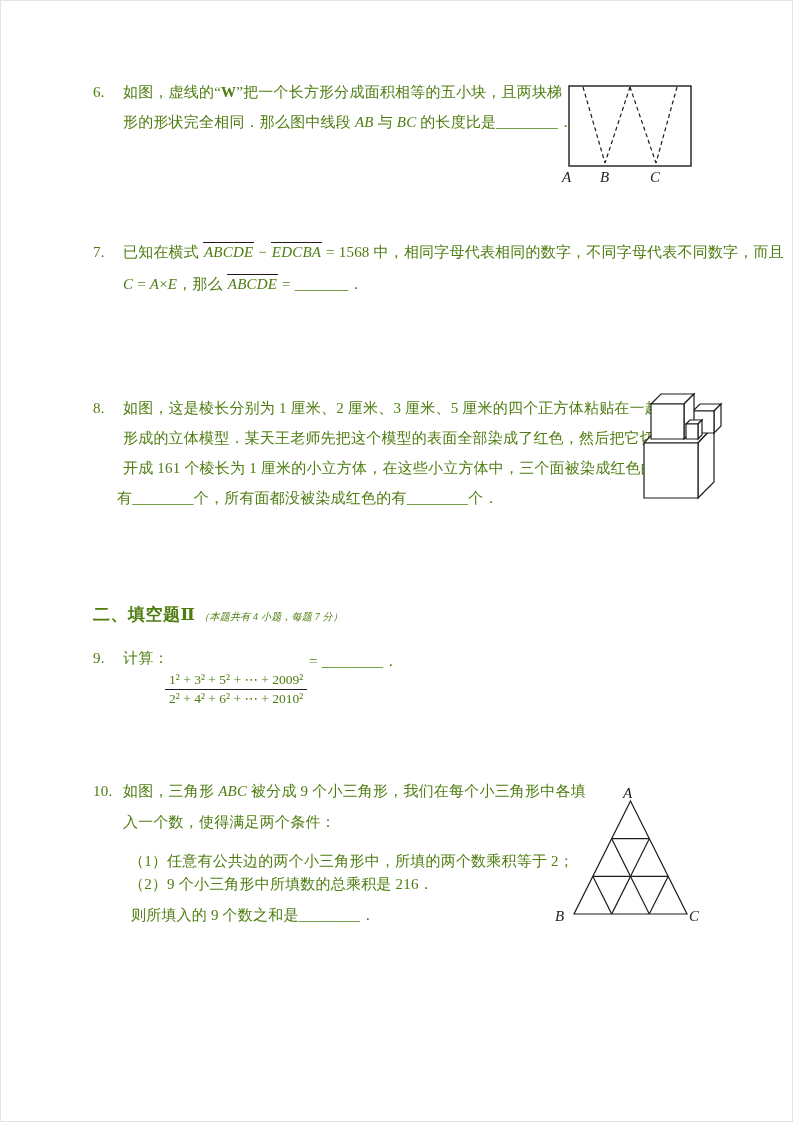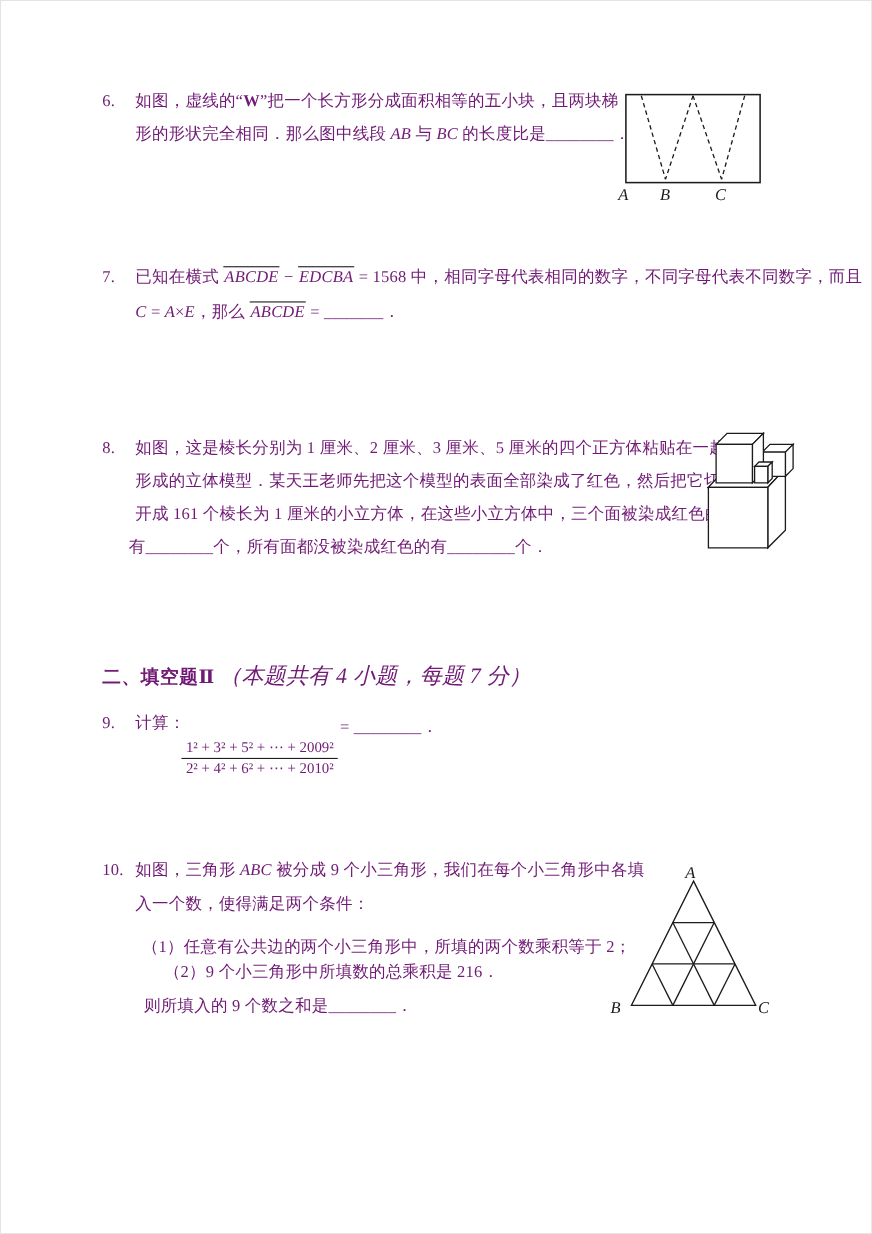--- a/index.html
+++ b/index.html
@@ -2,36 +2,36 @@
 <html><head>
 <meta charset="utf-8">
 <style>
   html,body { margin:0; padding:0; background:#ffffff; }
   .page {
     position:relative;
     width:791px; height:1120px;
     border:1px solid #e4e4e4;
     background:#ffffff;
     font-family:"Liberation Serif","DejaVu Serif",serif;
-    color:#701a75;
+    color:#4d7c0f;
     overflow:hidden;
   }
   .line {
     position:absolute;
     font-size:15px;
     line-height:18px;
     white-space:nowrap;
     letter-spacing:0.2px;
   }
   .qnum { display:inline-block; width:30px; }
   .mi { font-style:italic; }
   .bw { font-weight:bold; }
   .ov { font-style:italic; border-top:1px solid #1c1c1c; padding:1px 1px 0 1px; }
   .sec-title { font-weight:bold; font-size:17px; letter-spacing:0.5px; }
-  .sec-note { font-size:20px; font-style:italic; margin-left:4px; }
+  .sec-note { font-size:10px; font-style:italic; margin-left:4px; }
   .frac { position:absolute; text-align:center; }
   .frac .fnum { display:block; font-size:13.5px; line-height:16px; border-bottom:1.2px solid #1c1c1c; padding:0 4px 1px 4px;margin-top:32px; }
   .frac .fden { display:block; font-size:13.5px; line-height:16px; padding-top:1px; }
   .fig { position:absolute; }
   .svglabel { font-family:"Liberation Serif","DejaVu Serif",serif; font-style:italic; font-size:15px; fill:#1c1c1c; }
 </style>
 </head>
 <body>
 
 <div class="page">
@@ -118,21 +118,21 @@
 
   <div class="line" style="left:92px; top:781px;">
     <span class="qnum">10.</span><span>如图，三角形 </span><span class="mi">ABC</span><span> 被分成 9 个小三角形，我们在每个小三角形中各填</span>
   </div>
   <div class="line" style="left:122px; top:812px;">
     <span>入一个数，使得满足两个条件：</span>
   </div>
   <div class="line" style="left:128px; top:851px;">
     <span>（1）任意有公共边的两个小三角形中，所填的两个数乘积等于 2；</span>
   </div>
-  <div class="line" style="left:128px; top:874px;margin-left:20px;">
+  <div class="line" style="left:128px; top:874px;">
     <span>（2）9 个小三角形中所填数的总乘积是 216．</span>
   </div>
   <div class="line" style="left:122px; top:905px;margin-left:8px;">
     <span>则所填入的 9 个数之和是</span><span>________</span><span>．</span>
   </div>
 
   <svg class="fig" style="left:553px; top:783px;" width="160" height="142" viewBox="0 0 160 142">
     <g fill="none" stroke="#1c1c1c" stroke-width="1.2">
       <polygon points="76.5,17 20,130 133,130"></polygon>
       <line x1="57.7" y1="54.7" x2="95.3" y2="54.7"></line>

